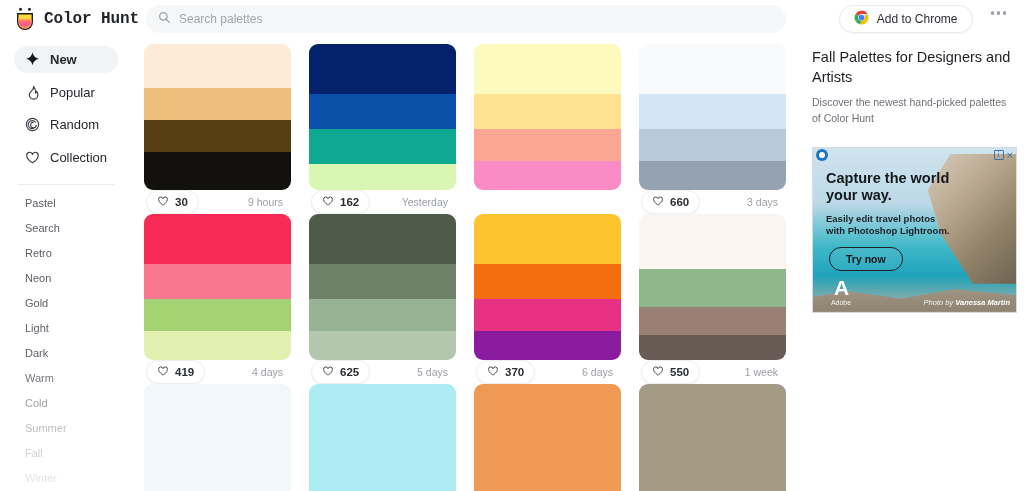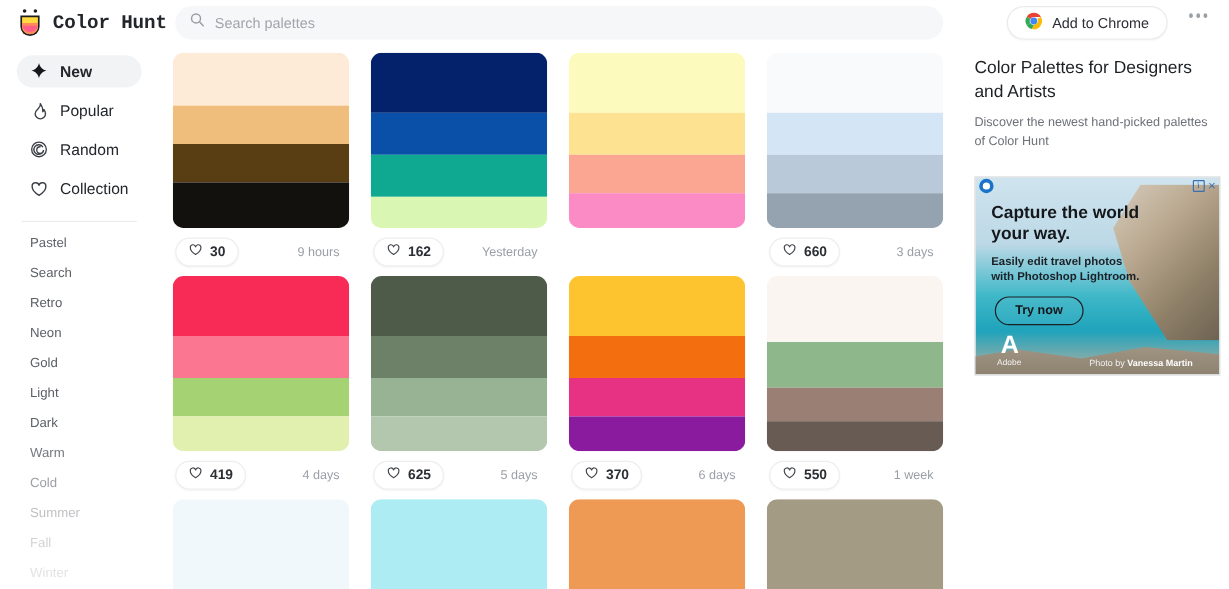--- a/index.html
+++ b/index.html
@@ -80,21 +80,21 @@
   .card { width: 147px; }
   .swatches {
     width: 147px; height: 146px;
     border-radius: 9px; overflow: hidden;
     display: flex; flex-direction: column;
     cursor: pointer;
   }
   .swatches span { display: block; width: 100%; }
 
   .meta {
-    height: 40px; display: flex; align-items: center;
+    height: 24px; display: flex; align-items: center;
     justify-content: space-between; padding: 0 2px;
   }
   .like {
     display: flex; align-items: center; gap: 6px;
     height: 24px; padding: 0 10px;
     background: #fff; border: 1px solid #eceef0; border-radius: 12px;
     box-shadow: 0 1px 2px rgba(0,0,0,.05);
     cursor: pointer;
   }
   .like-count { font-size: 11.5px; font-weight: bold; color: #2b2e33; }
@@ -155,22 +155,22 @@
   .ad-cta {
     position: absolute; left: 16px; top: 99px;
     padding: 5px 16px; border: 1.5px solid #1b2026; border-radius: 13px;
     font-size: 10.5px; font-weight: bold; color: #12161a; background: rgba(255,255,255,.05);
     cursor: pointer;
   }
   .ad-logo { position: absolute; left: 14px; bottom: 6px; width: 28px; text-align: center; }
   .ad-logo-mark { font-size: 21px; font-weight: bold; color: #fff; line-height: 1; letter-spacing: -1px; }
   .ad-logo-txt { font-size: 7px; color: #f3f3f3; margin-top: 1px; }
   .ad-credit {
-    position: absolute; right: 22px; bottom: 5px;
-    font-size: 7.5px; color: #f2f2f2;
+    position: absolute; right: 6px; bottom: 5px;
+    font-size: 7.5px; color: #f2f2f2; font-style: italic;
   }
   .ad-credit b { color: #fff; }
 </style>
 </head>
 <body>
 
 <div id="app">
 
   <div class="header">
 
@@ -424,21 +424,21 @@
           </div>
           <div class="card">
             <div class="swatches">
               <span style="background: rgb(164, 155, 132); height: 100%;"></span>
             </div>
           </div>
         </div>
     </div>
 
     <div class="right">
-      <h1>Color Palettes for Designers and Artists</h1>
+      <h1>Fall Palettes for Designers and Artists</h1>
       <p>Discover the newest hand-picked palettes of Color Hunt</p>
 
       <div class="ad">
         <div class="ad-cliff"></div>
         <div class="ad-cliff2"></div>
 
         <div class="ad-top">
           <span class="ad-avatar"></span>
           <span class="ad-ctrls">
             <span class="ad-i">i</span>

